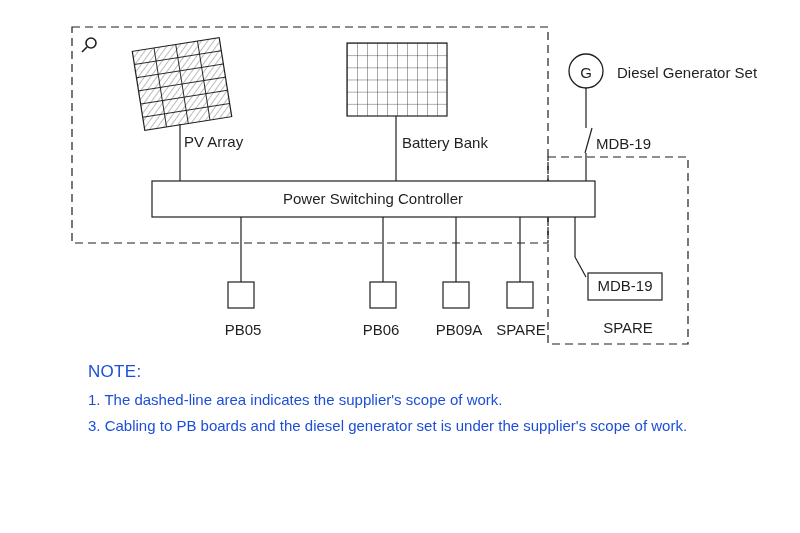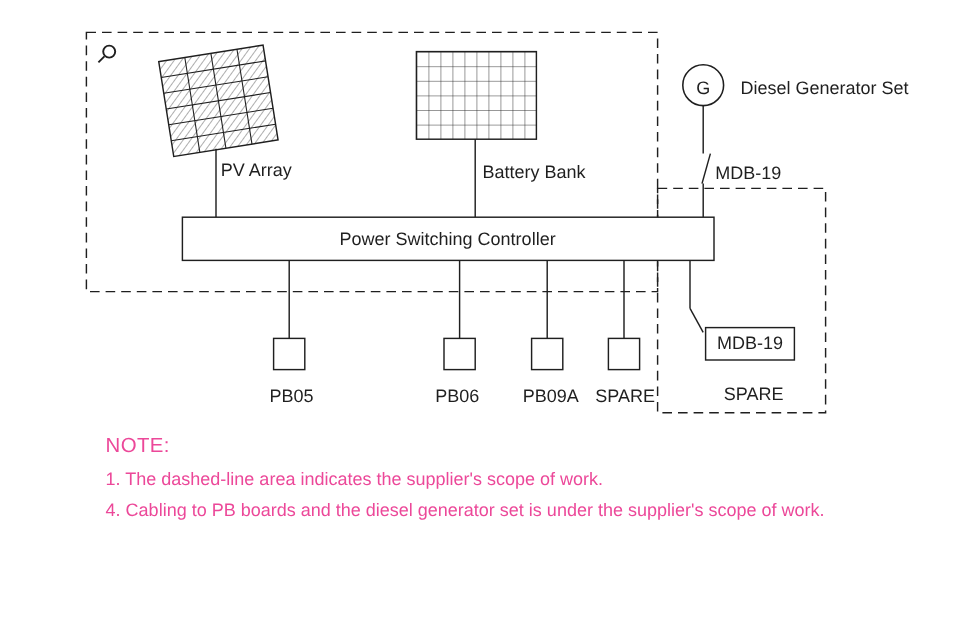--- a/index.html
+++ b/index.html
@@ -20,21 +20,21 @@
   svg text {
     font-family: "Liberation Sans", sans-serif;
     fill: #1f1f1f;
     font-size: 15px;
   }
   .notes {
     position: absolute;
     left: 88px;
     top: 362px;
     width: 700px;
-    color: #ec4899;
+    color: #1d4ed8;
   }
   .notes-heading {
     font-size: 17px;
     margin: 0 0 8px 0;
     letter-spacing: 0.3px;
   }
   .note-item {
     font-size: 15px;
     line-height: 1.32;
     margin: 0 0 6px 0;
@@ -123,16 +123,16 @@
     </g>
     <rect x="588" y="273" width="74" height="27" fill="#ffffff" stroke="#1f1f1f" stroke-width="1.2"></rect>
     <text x="625" y="291" text-anchor="middle">MDB-19</text>
     <text x="628" y="333" text-anchor="middle">SPARE</text>
   </svg>
 
   
   <div class="notes">
     <div class="notes-heading">NOTE:</div>
     <div class="note-item">1. The dashed-line area indicates the supplier's scope of work.</div>
-    <div class="note-item">4. Cabling to PB boards and the diesel generator set is under the supplier's scope of work.</div>
+    <div class="note-item">3. Cabling to PB boards and the diesel generator set is under the supplier's scope of work.</div>
   </div>
 
 </div>
 
 </body></html>

